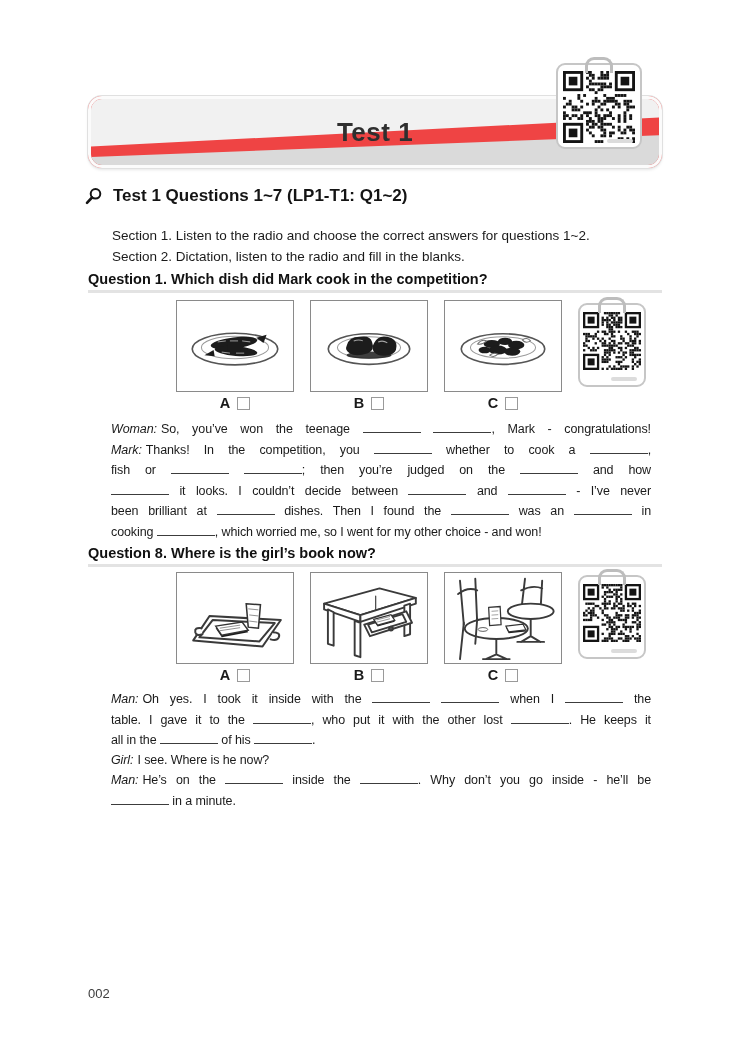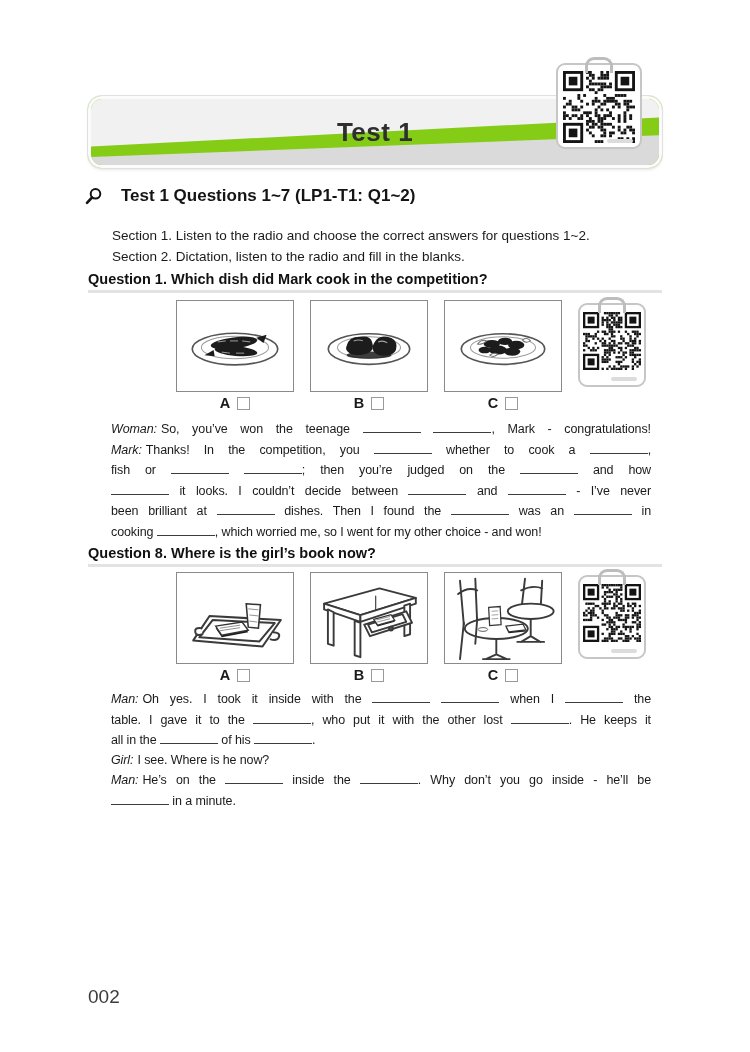--- a/index.html
+++ b/index.html
@@ -5,21 +5,21 @@
   * { margin:0; padding:0; box-sizing:border-box; }
   html,body { background:#ffffff; }
   .page {
     position:relative; width:750px; height:1052px; background:#ffffff;
     font-family:"Liberation Sans", sans-serif; color:#1a1a1a; overflow:hidden;
   }
 
   
   .banner {
     position:absolute; left:88px; top:96px; width:574px; height:72px;
-    background:#84cc16; border-radius:14px;
+    background:#ef4444; border-radius:14px;
     box-shadow: inset 0 0 0 3px #fbfbfb, 0 0 0 1px #e0e0e0, 0 2px 3px rgba(0,0,0,.10);
     overflow:hidden;
   }
   .banner .tri1, .banner .tri2 { position:absolute; inset:3px; border-radius:11px; }
   .banner .tri1 { background:#f1f1f1; clip-path:polygon(0 0, 100% 0, 100% 28%, 0 72%); }
   .banner .tri2 { background:#dadada; clip-path:polygon(0 100%, 100% 100%, 100% 55%, 0 88%); }
   .banner-title {
     position:absolute; inset:0; display:flex; align-items:center; justify-content:center;
     font-size:26px; font-weight:bold; color:#2f2f2f; letter-spacing:0.5px;
   }
@@ -40,21 +40,21 @@
   }
   .qr-top { left:556px; top:63px; width:86px; height:86px; }
   .qr-top svg { width:72px; height:72px; margin-top:6px; }
   .qr-side { width:68px; height:84px; }
   .qr-side svg { width:58px; height:58px; margin-top:7px; }
   .qr-q1 { left:578px; top:303px; }
   .qr-q2 { left:578px; top:575px; }
 
   
   .sec-heading {
-    position:absolute; left:84px; top:186px; display:flex; align-items:center; gap:18px;
+    position:absolute; left:84px; top:186px; display:flex; align-items:center; gap:10px;
     font-size:17px; font-weight:bold; color:#141414;
   }
   .mag-icon { width:19px; height:19px; flex:0 0 auto; }
 
   
   .instructions { position:absolute; left:112px; top:225px; font-size:13.5px; line-height:21px; }
 
   
   .q-title {
     position:absolute; left:88px; width:574px;
@@ -88,21 +88,21 @@
   .dlg-q2 { top:689px; }
   .dline { width:100%; }
   .dline.j { text-align:justify; text-align-last:justify; }
   .spk { font-weight:normal; font-style:italic; margin-right:4px; }
   .blank {
     display:inline-block; width:58px; height:14px;
     border-bottom:1.3px solid #3c3c3c; vertical-align:baseline;
   }
 
   
-  .page-num { position:absolute; left:88px; top:986px; font-size:19px; color:#3d3d3d; }
+  .page-num { position:absolute; left:88px; top:986px; font-size:13px; color:#3d3d3d; }
 
   .ink { stroke:#3a3a3a; fill:none; stroke-width:2; stroke-linejoin:round; stroke-linecap:round; }
   .filldark { fill:#1c1c1c; stroke:none; }
 </style>
 </head>
 <body>
 
 <div class="page">
 
   <div class="banner">

